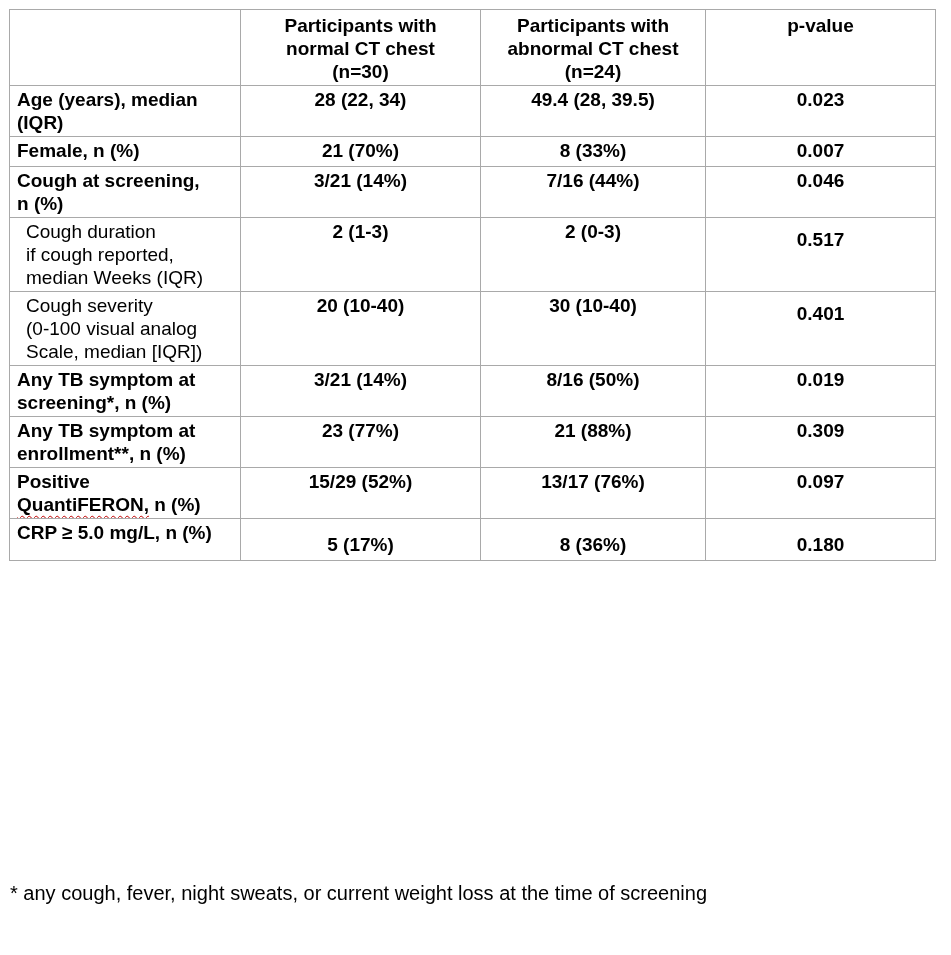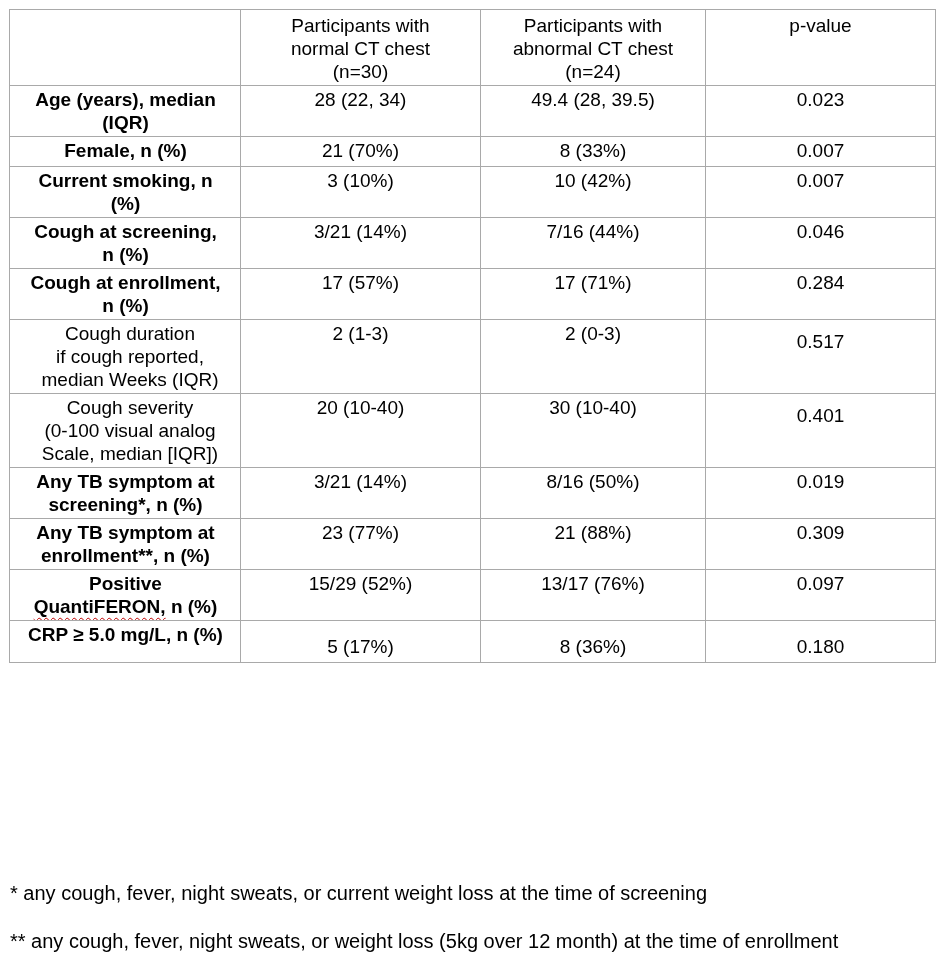--- a/index.html
+++ b/index.html
@@ -30,36 +30,36 @@
   .tbl th, .tbl td {
     border: 1px solid #a9a9a9;
     vertical-align: top;
     font-size: 19px;
     line-height: 23px;
     padding: 2px 6px 2px 6px;
     white-space: pre-line;
     overflow: hidden;
   }
   .tbl th {
-    font-weight: normal;
+    font-weight: bold;
     text-align: center;
     padding-top: 4px;
   }
   td.lbl {
     font-weight: bold;
-    text-align: center;
+    text-align: left;
     padding-left: 7px;
   }
   tr.sub td.lbl {
     font-weight: normal;
     padding-left: 16px;
   }
   td.val {
     text-align: center;
-    font-weight: normal;
+    font-weight: bold;
     margin-top: 24px;
   }
   tr.vb td.val {
     vertical-align: bottom;
     padding-bottom: 4px;
   }
   td.ptop { padding-top: 10px; }
 
   .sq {
     text-decoration-line: underline;
@@ -111,40 +111,26 @@
         <td class="val">28 (22, 34)</td>
         <td class="val">49.4 (28, 39.5)</td>
         <td class="val">0.023</td>
       </tr>
       <tr class="vb" style="height:28px">
         <td class="lbl">Female, n (%)</td>
         <td class="val">21 (70%)</td>
         <td class="val">8 (33%)</td>
         <td class="val">0.007</td>
       </tr>
-      <tr style="height:43px">
-        <td class="lbl">Current smoking, n
-(%)</td>
-        <td class="val">3 (10%)</td>
-        <td class="val">10 (42%)</td>
-        <td class="val">0.007</td>
-      </tr>
       <tr style="height:47px">
         <td class="lbl">Cough at screening,
 n (%)</td>
         <td class="val">3/21 (14%)</td>
         <td class="val">7/16 (44%)</td>
         <td class="val">0.046</td>
-      </tr>
-      <tr style="height:45px">
-        <td class="lbl">Cough at enrollment,
-n (%)</td>
-        <td class="val">17 (57%)</td>
-        <td class="val">17 (71%)</td>
-        <td class="val">0.284</td>
       </tr>
       <tr class="sub" style="height:68px">
         <td class="lbl">Cough duration
 if cough reported,
 median Weeks (IQR)</td>
         <td class="val">2 (1-3)</td>
         <td class="val">2 (0-3)</td>
         <td class="val ptop">0.517</td>
       </tr>
       <tr class="sub" style="height:70px">
@@ -180,17 +166,16 @@
         <td class="lbl">CRP ≥ 5.0 mg/L, n (%)</td>
         <td class="val">5 (17%)</td>
         <td class="val">8 (36%)</td>
         <td class="val">0.180</td>
       </tr>
     </tbody>
   </table>
 
   <div class="footnotes">
     <p>* any cough, fever, night sweats, or current weight loss at the time of screening</p>
-    <p>** any cough, fever, night sweats, or weight loss (5kg over 12 month) at the time of enrollment</p>
     
   </div>
 
 </div>
 
 </body></html>

